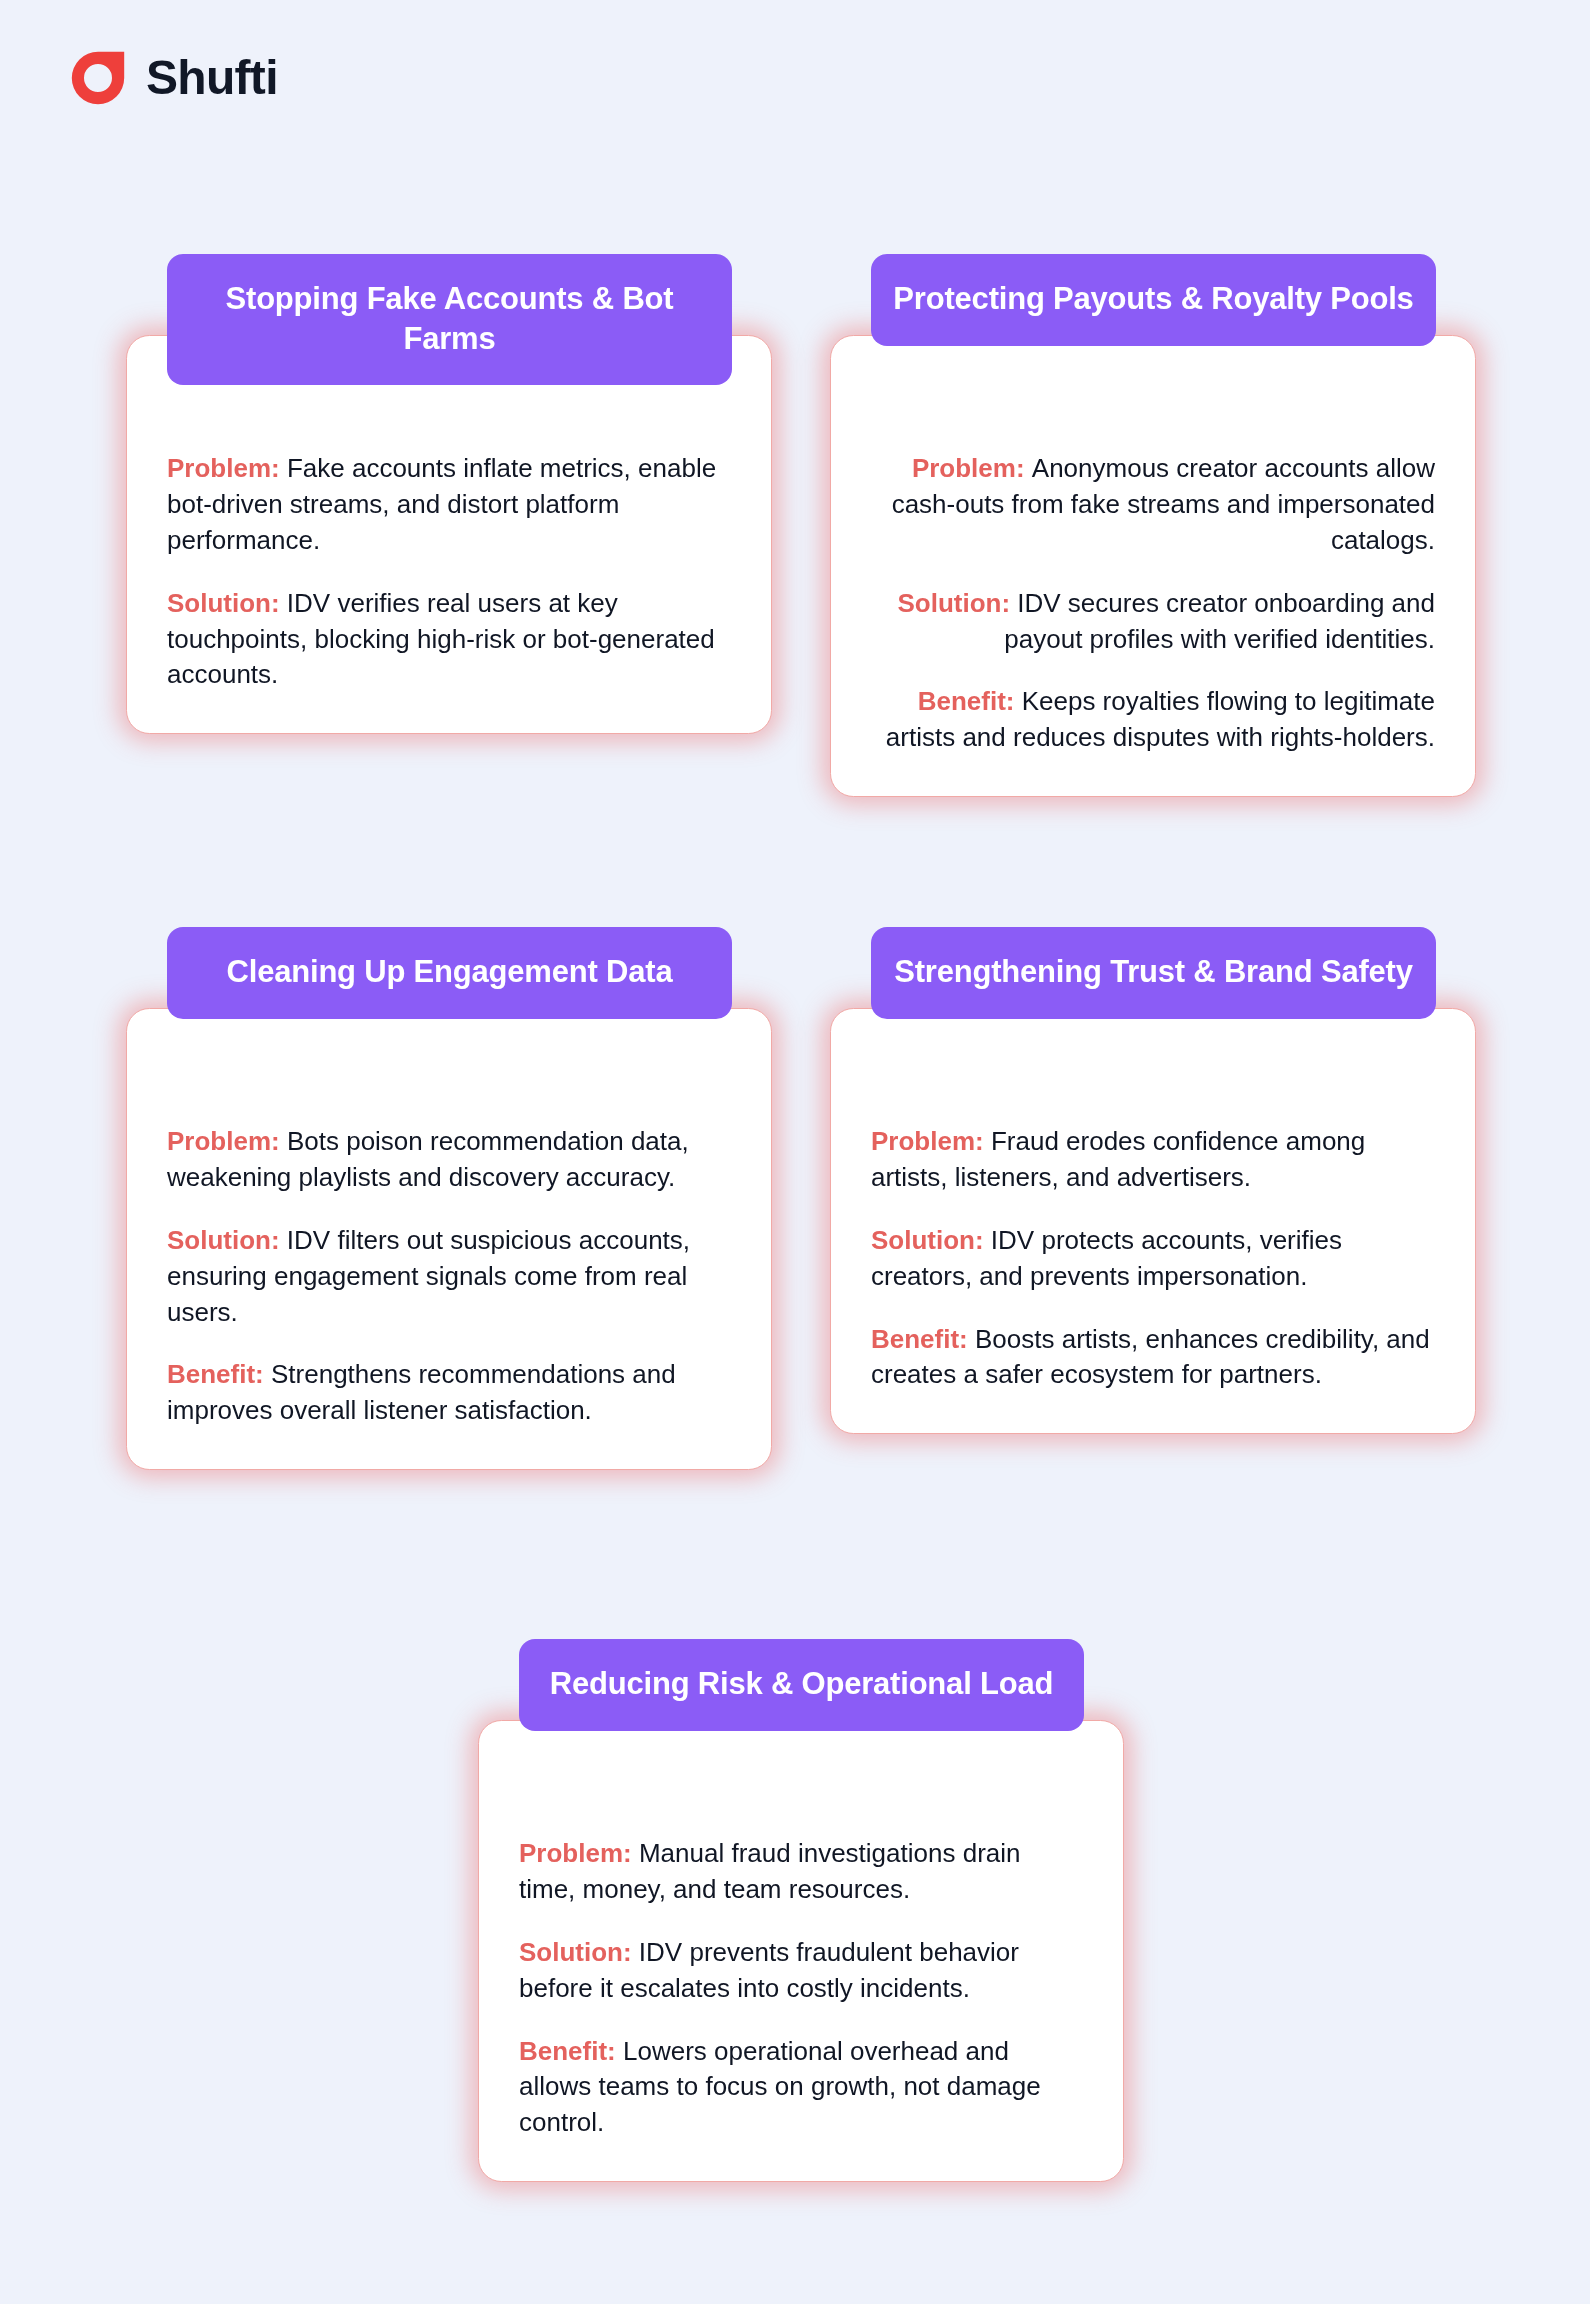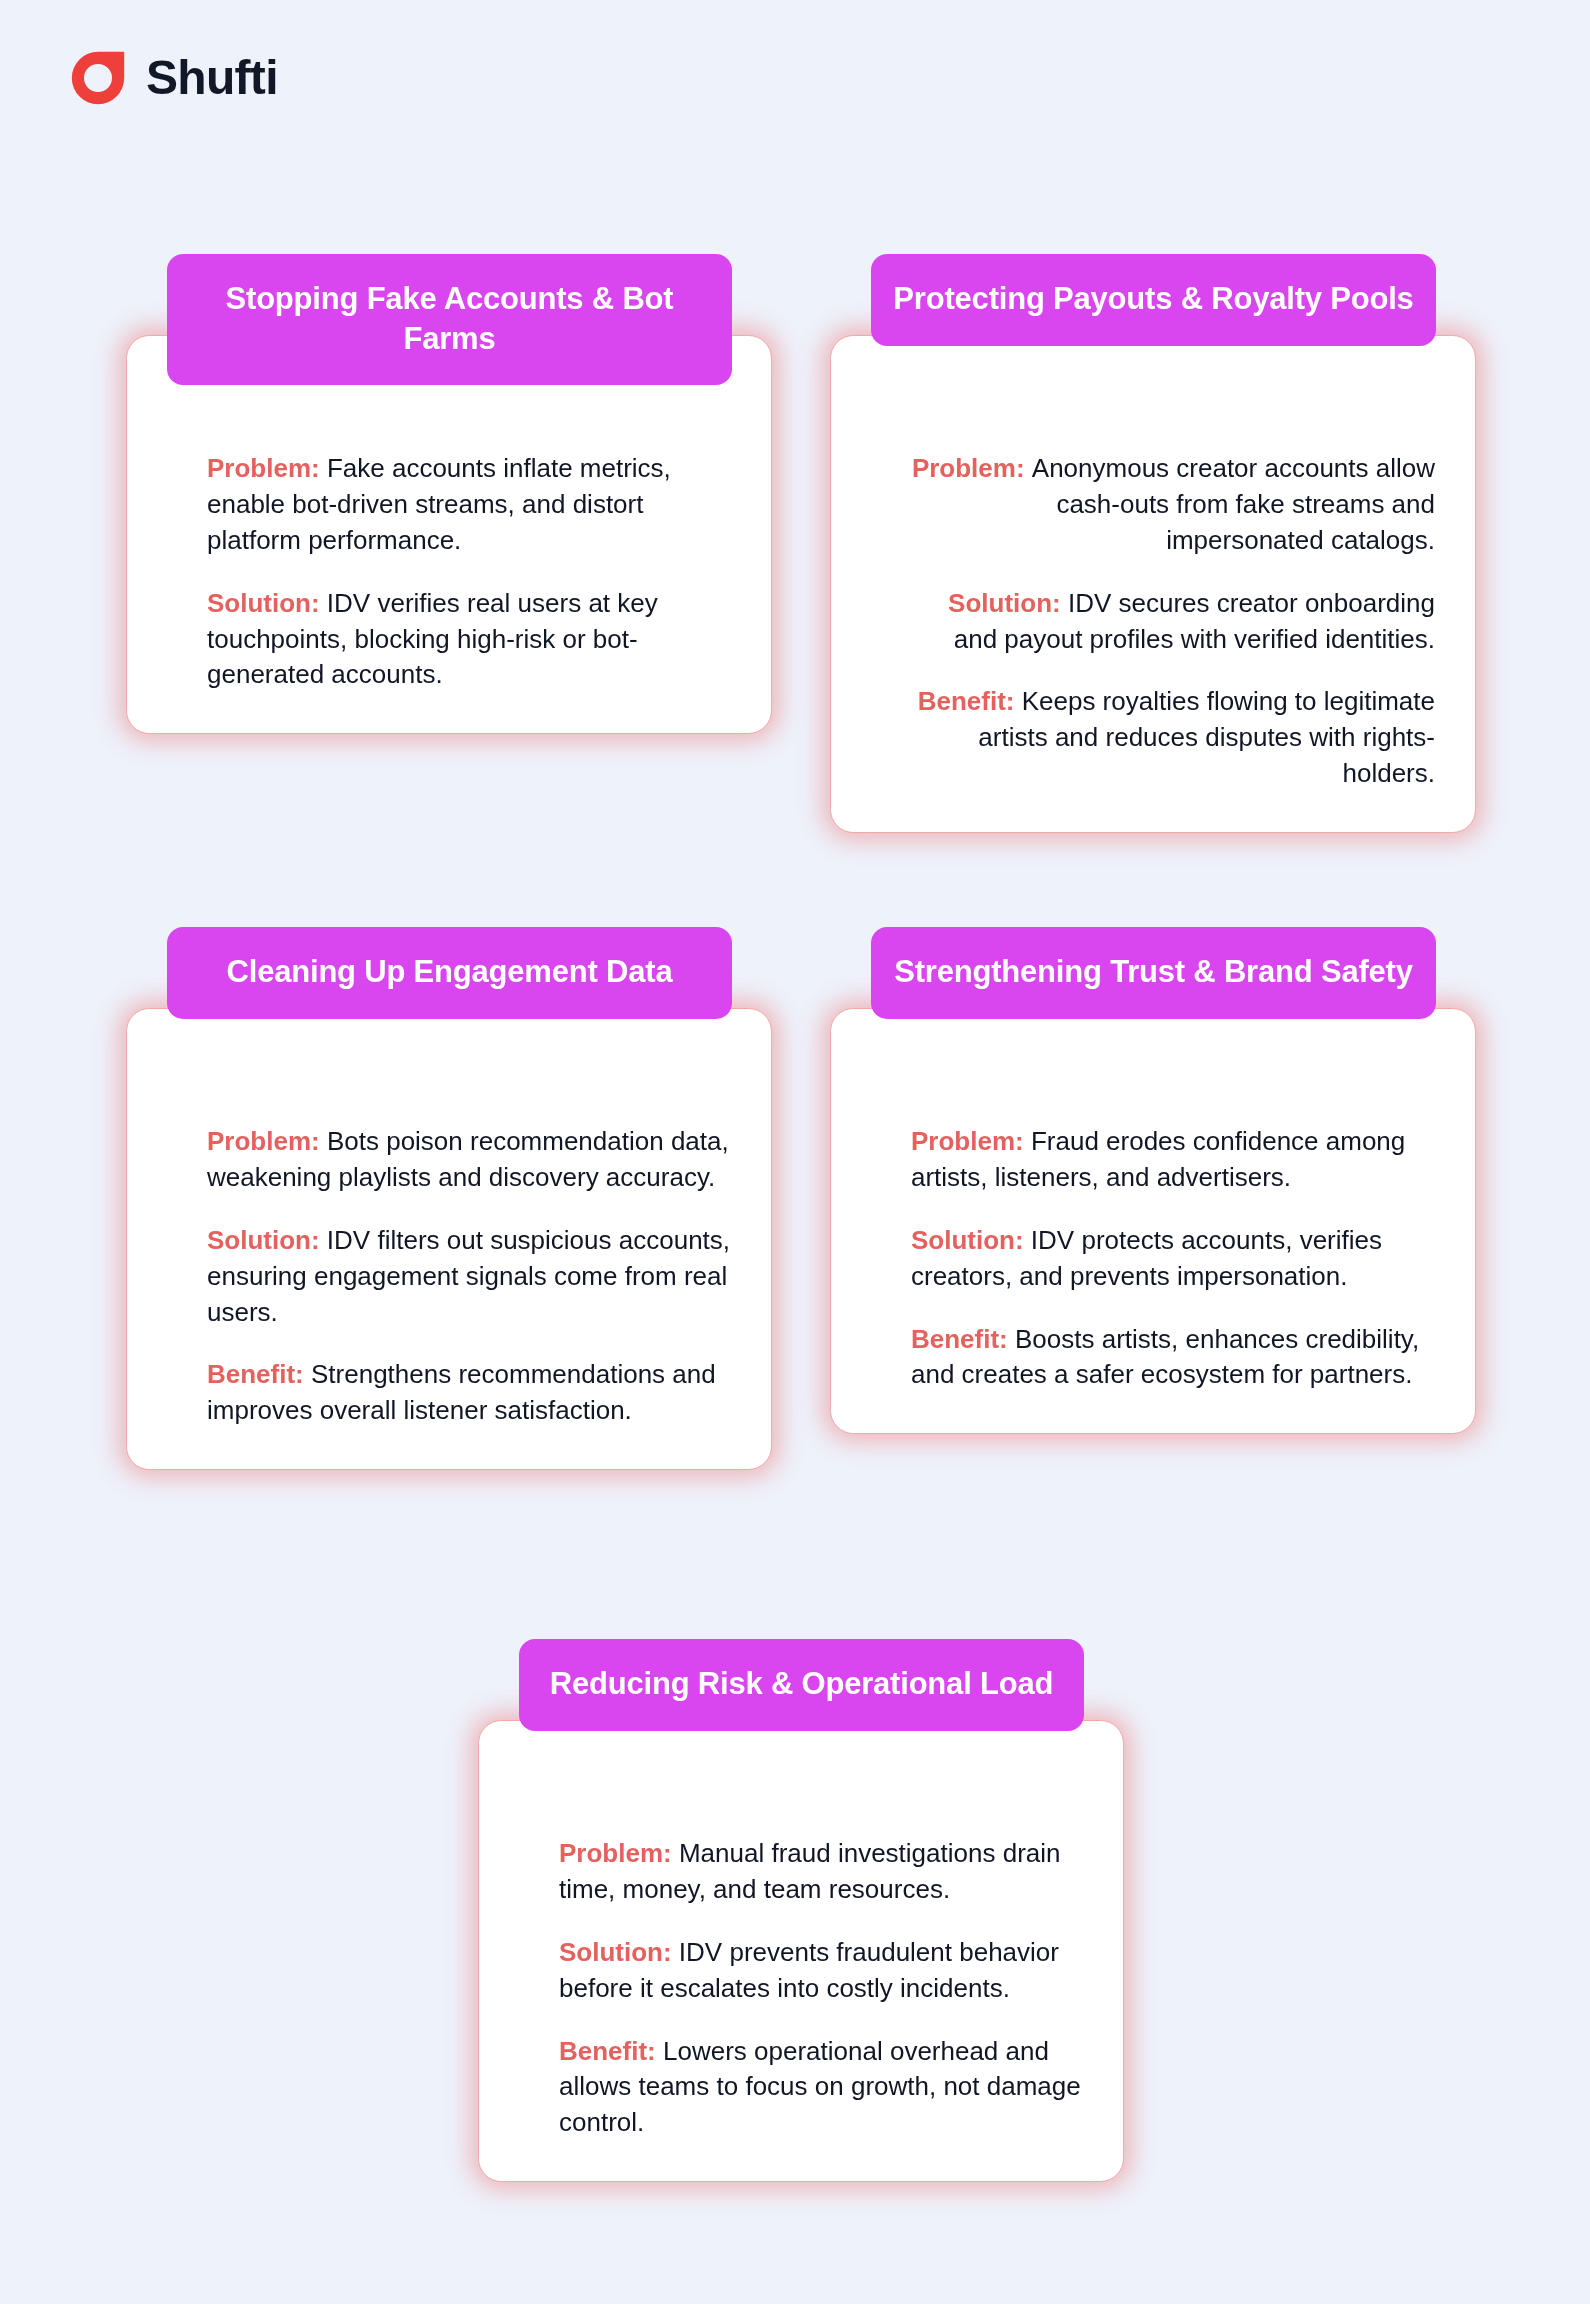--- a/index.html
+++ b/index.html
@@ -76,34 +76,34 @@
   .card.c3 .card-body { min-height: 378px; }
   .card.c4 .card-body { min-height: 378px; }
   .card.c5 .card-body { min-height: 421px; }
 
   
   .card-header {
     position: absolute;
     left: 41px;
     top: -81px;
     width: 565px;
-    background: #d946ef;
+    background: #8b5cf6;
     border-radius: 16px;
     color: #ffffff;
     text-align: center;
     font-size: 31px;
     font-weight: bold;
     line-height: 1.28;
     padding: 25px 21.6px 27px 21.6px;
     z-index: 3;
     letter-spacing: -0.2px;
   }
 
   
-  .block { margin-bottom: 27px; margin-left: 40px; }
+  .block { margin-bottom: 27px; }
   .block:last-child { margin-bottom: 0; }
 
   .block-text {
     font-size: 26px;
     line-height: 1.38;
     color: #101624;
     font-weight: normal;
   }
   .block-label {
     color: #e4615d;

